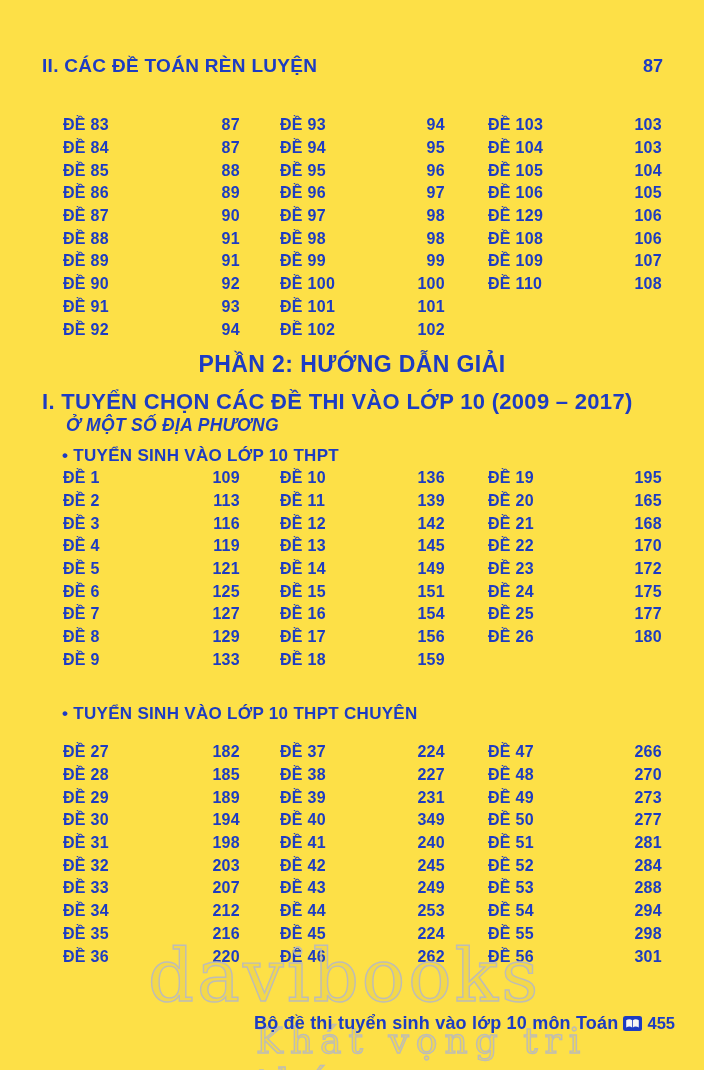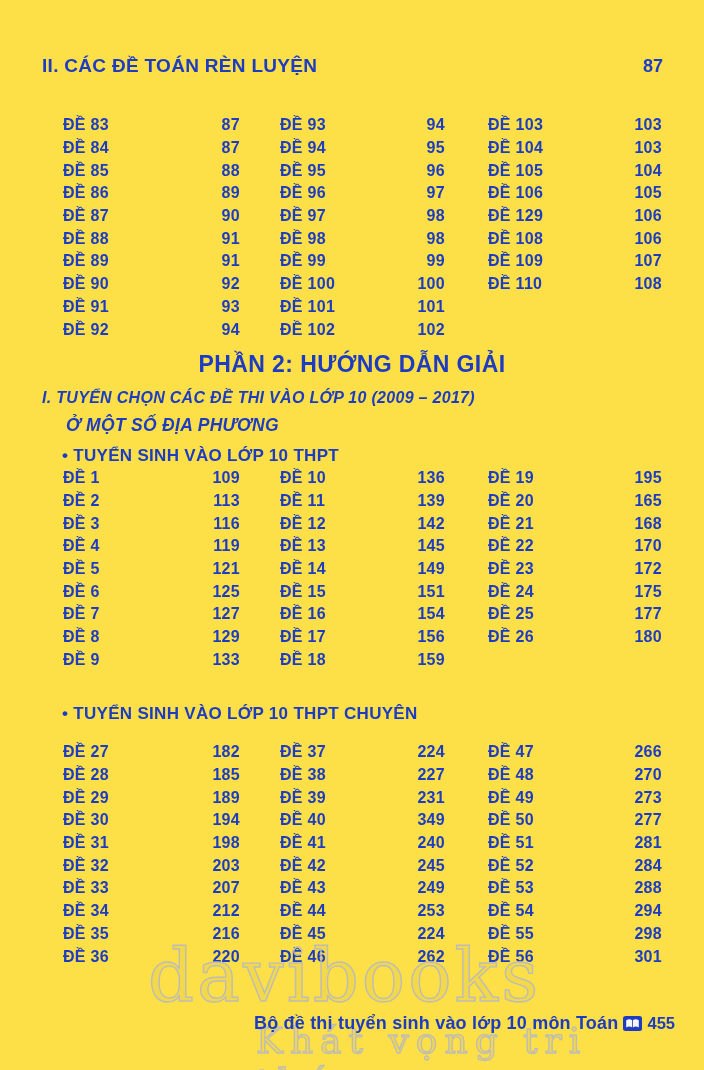--- a/index.html
+++ b/index.html
@@ -27,21 +27,21 @@
   .toc-col:nth-child(3){flex:1;}
   .toc-row{
     display:flex;justify-content:space-between;align-items:center;
     height:22.7px;font-size:16px;font-weight:bold;letter-spacing:.3px;
   }
   
   .part2-title{
     position:absolute;top:351px;left:0;width:100%;text-align:center;
     font-size:23px;font-weight:bold;letter-spacing:.4px;z-index:2;
   }
-  .sub1{position:absolute;top:389px;left:42px;font-size:16px;font-weight:bold;font-style:italic;letter-spacing:.3px;z-index:2;}
+  .sub1{position:absolute;top:389px;left:42px;font-size:22px;font-weight:bold;letter-spacing:.3px;z-index:2;}
   .sub2{position:absolute;top:415px;left:66px;font-size:17.5px;font-weight:bold;font-style:italic;letter-spacing:.3px;z-index:2;}
   .bullet-heading{position:absolute;left:62px;font-size:17px;font-weight:bold;letter-spacing:.3px;z-index:2;}
   .bh-1{top:446px;text-align:center;}
   .bh-2{top:704px;}
   
   .wm{
     position:absolute;z-index:3;pointer-events:none;
     font-family:"DejaVu Serif",serif;
     color:rgba(120,120,120,0.07);
     -webkit-text-stroke:1.4px #bdbcb8;

